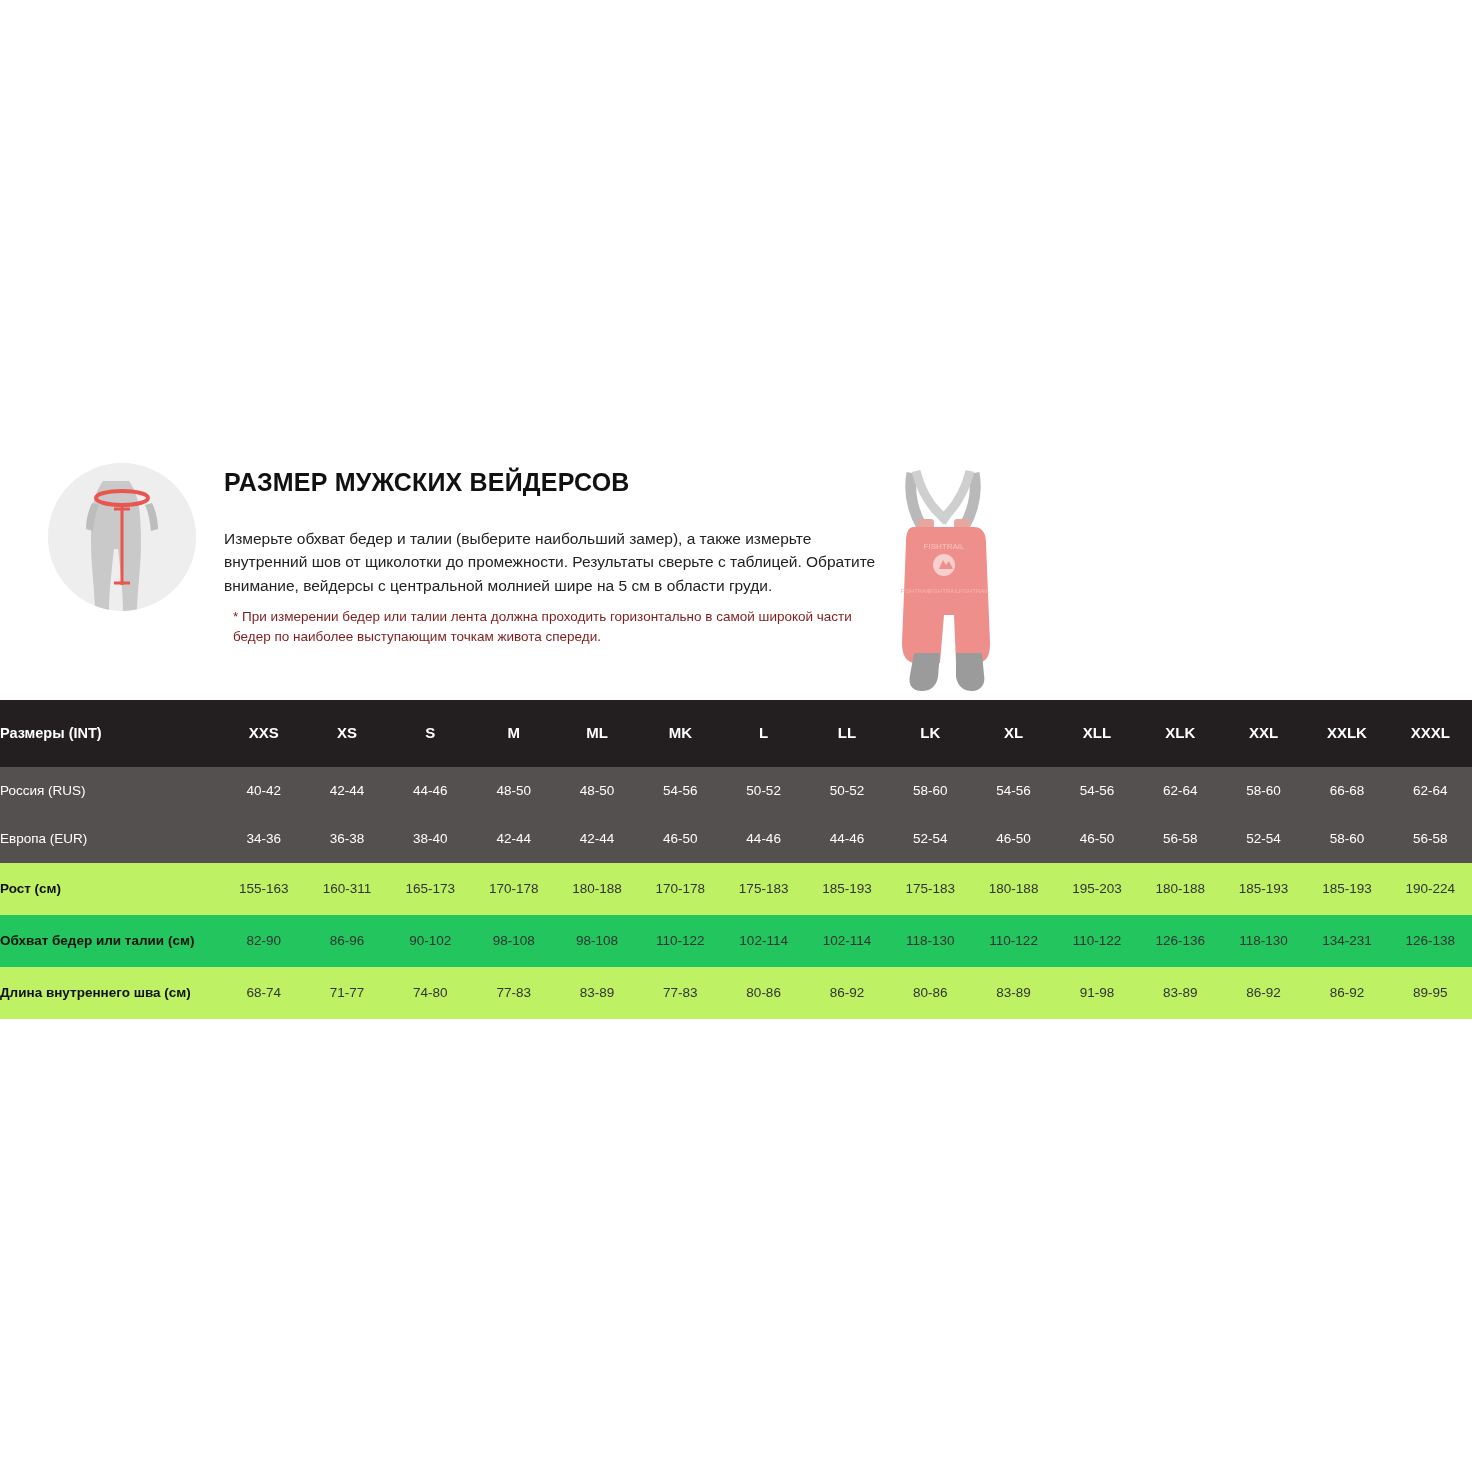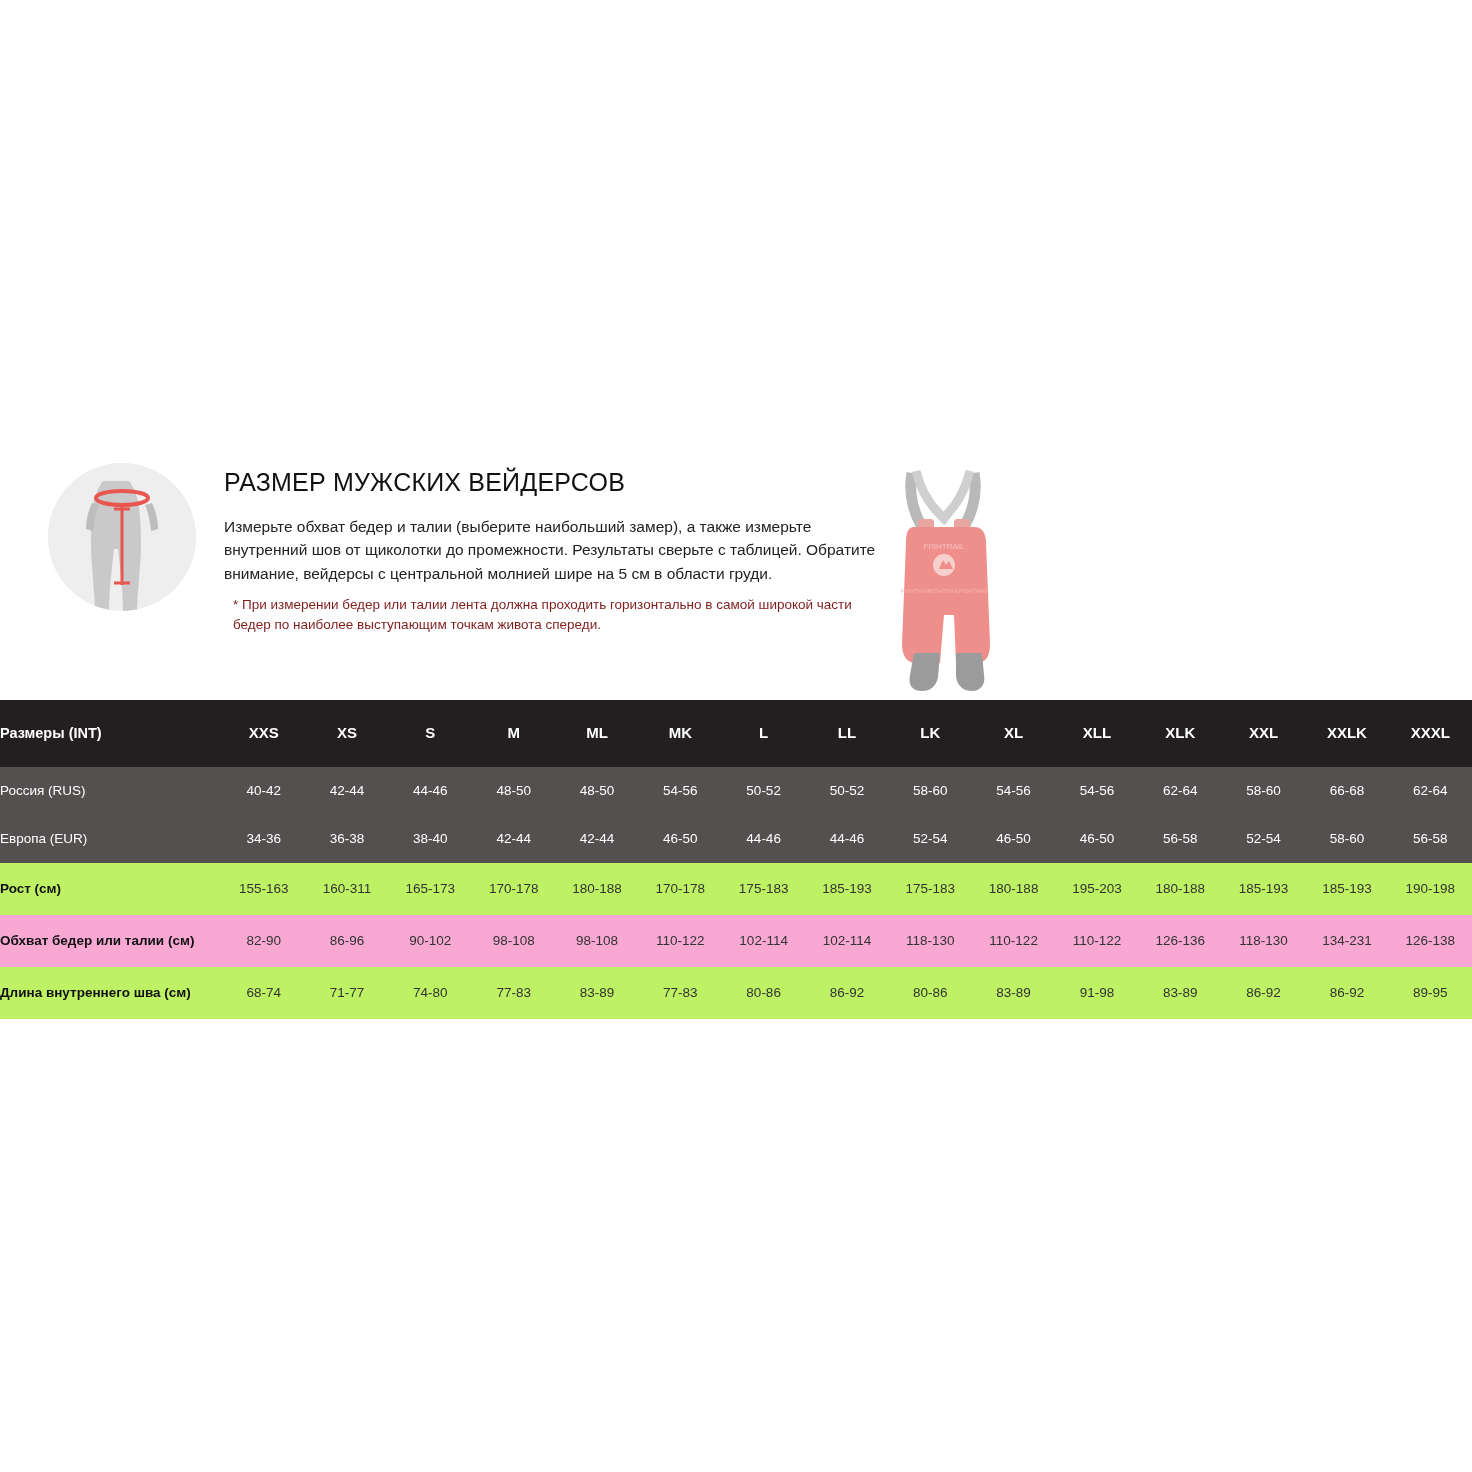--- a/index.html
+++ b/index.html
@@ -46,24 +46,24 @@
   }
 
   .header-text {
     position: absolute;
     left: 224px;
     top: 14px;
     width: 660px;
   }
   .title {
     font-size: 25px;
-    font-weight: normal;
+    font-weight: bold;
     letter-spacing: 0.2px;
     color: #111111;
-    margin: 0 0 18px 0;
+    margin: 0 0 30px 0;
     line-height: 1.1;
   }
   .desc {
     font-size: 15.5px;
     line-height: 1.52;
     color: #222222;
     margin: 0;
   }
   .note {
     font-size: 13.5px;
@@ -122,21 +122,21 @@
   
   tr.row-grey { background: #54504f; color: #ffffff; height: 48px; }
   tr.row-grey .lbl { color: #ffffff; font-weight: normal; font-size: 13.5px; margin-left: 32px;}
   tr.row-grey .cell { color: #ffffff; font-weight: normal; }
 
   
   tr.row-light { background: #bef264; color: #1b1b1b; height: 52px; }
   tr.row-light .lbl { color: #111111; }
   tr.row-light .cell { color: #333333; text-align: center; }
 
-  tr.row-light.alt { background: #f9a8d4; }
+  tr.row-light.alt { background: #22c55e; }
 </style>
 </head>
 <body>
 
 <div class="page">
 
   <div class="header">
 
     <div class="figure-circle">
       <svg width="148" height="148" viewBox="0 0 148 148" aria-hidden="true">
@@ -255,21 +255,21 @@
           <td class="cell">180-188</td>
           <td class="cell">170-178</td>
           <td class="cell">175-183</td>
           <td class="cell">185-193</td>
           <td class="cell">175-183</td>
           <td class="cell">180-188</td>
           <td class="cell">195-203</td>
           <td class="cell">180-188</td>
           <td class="cell">185-193</td>
           <td class="cell">185-193</td>
-          <td class="cell">190-198</td>
+          <td class="cell">190-224</td>
         </tr>
 
         <tr class="row-light alt">
           <th class="lbl">Обхват бедер или талии (см)</th>
           <td class="cell">82-90</td>
           <td class="cell">86-96</td>
           <td class="cell">90-102</td>
           <td class="cell">98-108</td>
           <td class="cell">98-108</td>
           <td class="cell">110-122</td>

